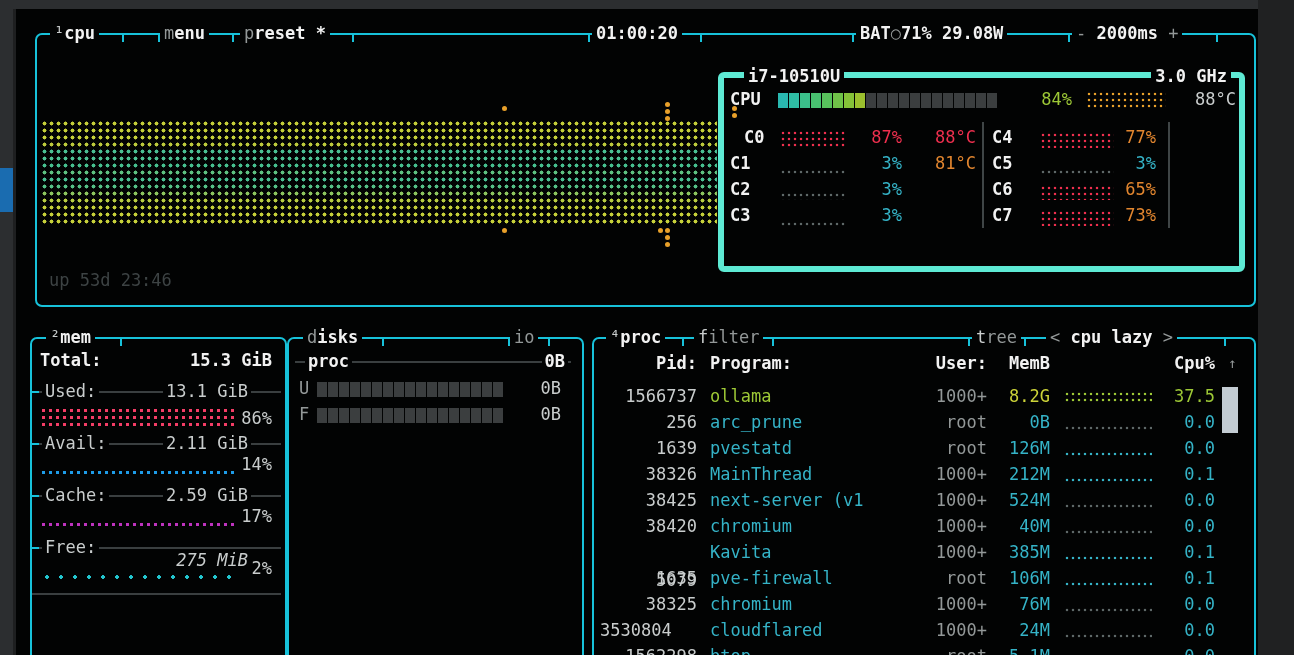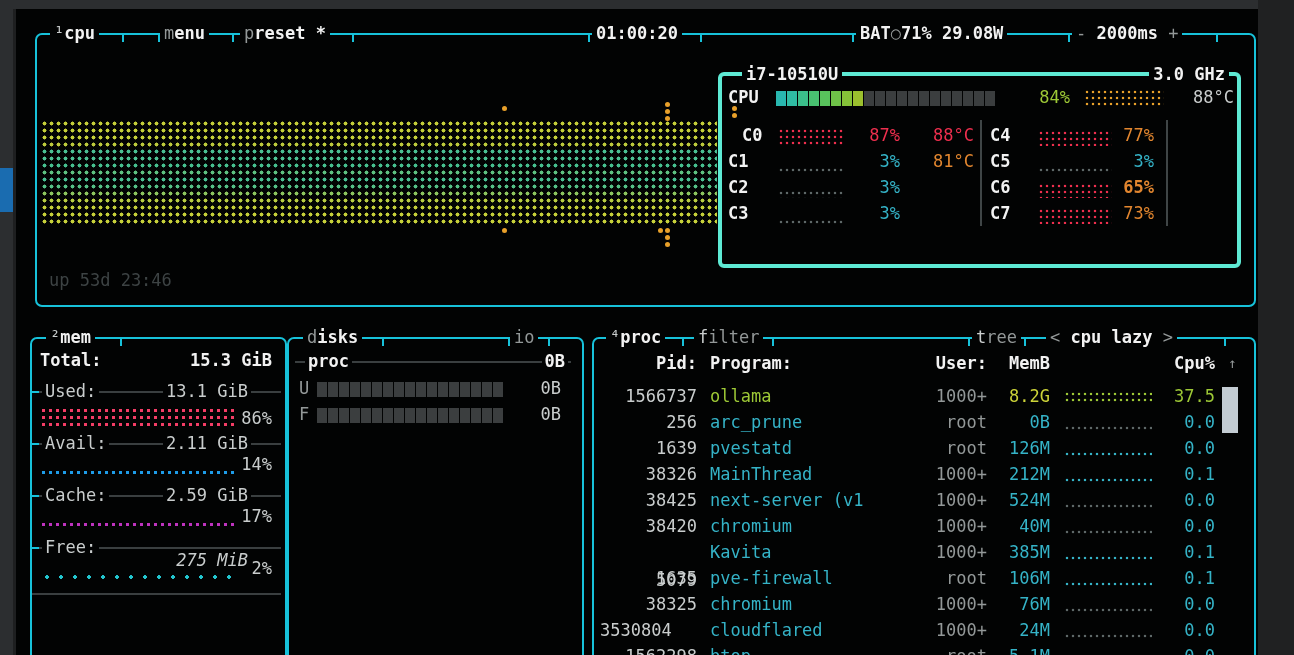--- a/index.html
+++ b/index.html
@@ -19,21 +19,21 @@
   .dim{color:#3d4344;}
   .cyan{color:#35b3c7;}
   .green{color:#9dc836;}
   .yellow{color:#ccd339;}
   .red{color:#ee2f4e;}
   .orange{color:#e2862f;}
   .tick{position:absolute;width:2px;height:9px;background:var(--border);z-index:4;}
   .ltick{position:absolute;width:9px;height:2px;background:var(--border);z-index:4;}
 
   
-  .panel{position:absolute;border:4px solid #5eead4;border-radius:6px;}
+  .panel{position:absolute;border:6px solid #5eead4;border-radius:6px;}
   .plabel{position:absolute;background:#020303;padding:0 4px;white-space:pre;line-height:20px;z-index:5;}
   .prow{position:absolute;left:0;width:100%;height:26px;line-height:26px;}
   .abs{position:absolute;white-space:pre;}
   .vline{position:absolute;width:2px;background:#3f4546;}
   .meter-seg{display:inline-block;width:10px;height:15px;margin-right:1px;vertical-align:middle;}
 
   .dots{position:absolute;background-image:radial-gradient(circle,var(--c) 1.6px,transparent 1.8px);background-size:7px 7px;}
   .dots-sm{position:absolute;background-image:radial-gradient(circle,var(--c) 1.4px,transparent 1.6px);background-size:6px 6px;}
   .grow{position:absolute;left:0;width:100%;height:7px;background-image:radial-gradient(circle,var(--c) 1.9px,transparent 2.1px);background-size:7px 7px;}
   .stray{position:absolute;width:5px;height:5px;border-radius:50%;background:#e8a02a;}
@@ -130,21 +130,21 @@
             <span class="abs orange" style="left:372px;width:60px;text-align:right;">77%</span>
           </div>
           <div class="prow" style="top:72px;">
             <span class="abs w" style="left:268px;">C5</span>
             <span class="dots-sm" style="left:316px;top:19px;width:74px;height:5px;--c:#5e6868;"></span>
             <span class="abs cyan" style="left:372px;width:60px;text-align:right;">3%</span>
           </div>
           <div class="prow" style="top:98px;">
             <span class="abs w" style="left:268px;">C6</span>
             <span class="dots-sm" style="left:316px;top:9px;width:74px;height:15px;--c:#ee2f4e;"></span>
-            <span class="abs orange" style="left:372px;width:60px;text-align:right;font-weight:bold;">65%</span>
+            <span class="abs orange" style="left:372px;width:60px;text-align:right;">65%</span>
           </div>
           <div class="prow" style="top:124px;">
             <span class="abs w" style="left:268px;">C7</span>
             <span class="dots-sm" style="left:316px;top:8px;width:74px;height:16px;--c:#ee2f4e;"></span>
             <span class="abs orange" style="left:372px;width:60px;text-align:right;">73%</span>
           </div>
         </div>
       <div class="vline" style="left:258px;top:44px;height:106px;"></div>
       <div class="vline" style="left:444px;top:44px;height:106px;"></div>
 

